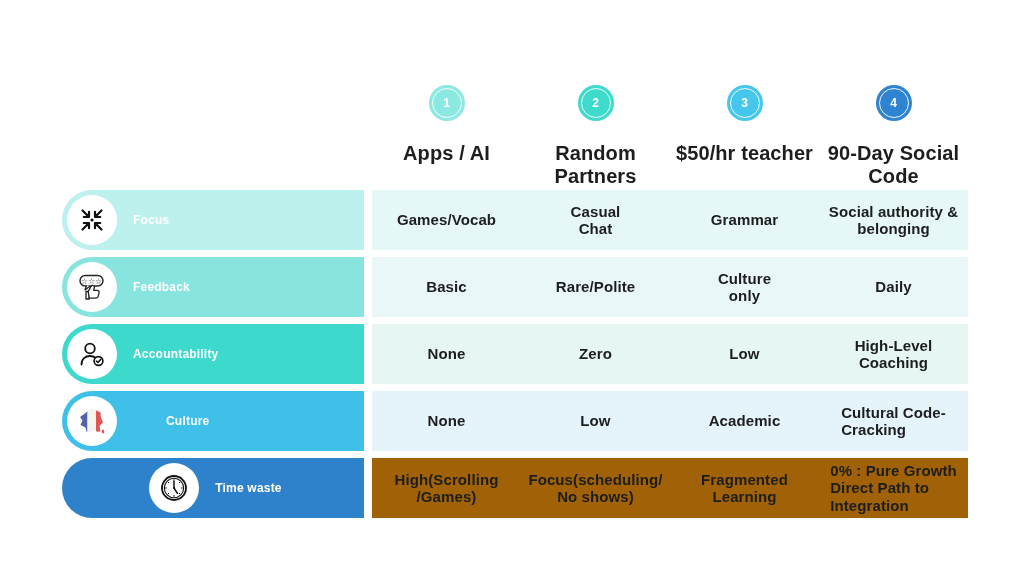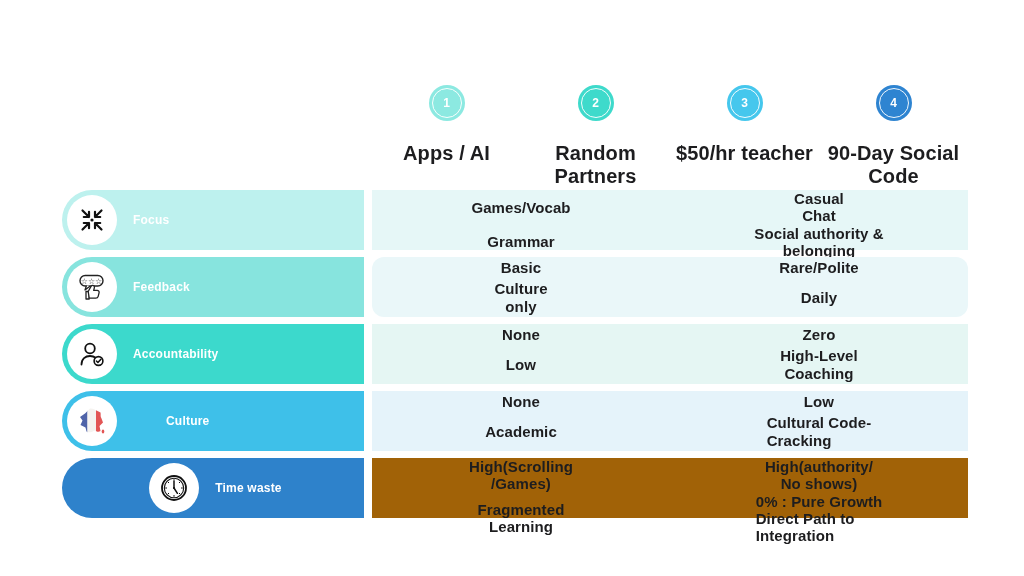--- a/index.html
+++ b/index.html
@@ -40,21 +40,21 @@
     width:50px; height:50px; margin-left:5px; background:#ffffff;
     border-radius:50%; display:flex; align-items:center; justify-content:center;
     flex-shrink:0;
   }
   .row-label {
     margin-left:16px; color:#ffffff; font-size:12px; font-weight:bold;
     letter-spacing:.2px;
   }
   .band {
     flex:1; margin-left:8px;
-    display:grid; grid-template-columns:repeat(2,1fr);
+    display:grid; grid-template-columns:repeat(4,1fr);
   }
   .cell {
     display:flex; align-items:center; justify-content:center;
     font-size:15px; font-weight:bold; color:#1d1d1f; text-align:center;
     white-space:pre-line; line-height:1.15; letter-spacing:.1px;
   }
   .cell-left { text-align:left; }
   svg { display:block; }
 </style>
 </head>
@@ -121,21 +121,21 @@
           <svg width="30" height="30" viewBox="0 0 30 30">
             <rect x="3" y="3.5" width="23" height="10.5" rx="5.2" fill="#ffffff" stroke="#222222" stroke-width="1.4"></rect>
             <path d="M9.5 13.5 L8 18 L13.5 13.8" fill="#ffffff" stroke="#222222" stroke-width="1.3" stroke-linejoin="round"></path>
             <text x="14.5" y="11.6" text-anchor="middle" font-size="8" fill="#222222" font-family="DejaVu Sans, sans-serif">☆☆☆</text>
             <path d="M9 19.5 h3.2 v7.5 H9 z" fill="#ffffff" stroke="#222222" stroke-width="1.3" stroke-linejoin="round"></path>
             <path d="M12.2 26.2 h6.6 c1.1 0 2.1-.8 2.4-1.9 l.9-3.6 c.3-1.2-.6-2.3-1.8-2.3 h-3.6 l.7-2.9 c.3-1.1-.6-2.2-1.7-2.2 -.7 0-1.4.4-1.7 1.1 l-2.8 5.1 z" fill="#ffffff" stroke="#222222" stroke-width="1.3" stroke-linejoin="round"></path>
           </svg>
         </div>
         <span class="row-label">Feedback</span>
       </div>
-      <div class="band" style="background: rgb(234, 247, 249); border-radius: 12px;">
+      <div class="band" style="background: rgb(234, 247, 249);">
         <div class="cell">Basic</div>
         <div class="cell">Rare/Polite</div>
         <div class="cell">Culture
 only</div>
         <div class="cell">Daily</div>
       </div>
     </div>
 
     <div class="row">
       <div class="pill" style="background: rgb(60, 217, 204);">
@@ -205,21 +205,21 @@
             <path d="M15 15 L15 8.6" stroke-width="1.5" stroke-linecap="round"></path>
             <path d="M15 15 L18.4 20.3" stroke-width="1.5" stroke-linecap="round"></path>
             <circle cx="15" cy="15" r="0.9" fill="#111111" stroke="none"></circle>
           </svg>
         </div>
         <span class="row-label">Time waste</span>
       </div>
       <div class="band" style="background: #a16207;">
         <div class="cell">High(Scrolling
 /Games)</div>
-        <div class="cell">High(authority/
+        <div class="cell">Focus(scheduling/
 No shows)</div>
         <div class="cell">Fragmented
 Learning</div>
         <div class="cell cell-left">0% : Pure Growth
 Direct Path to
 Integration</div>
       </div>
     </div>
 
   </div>

